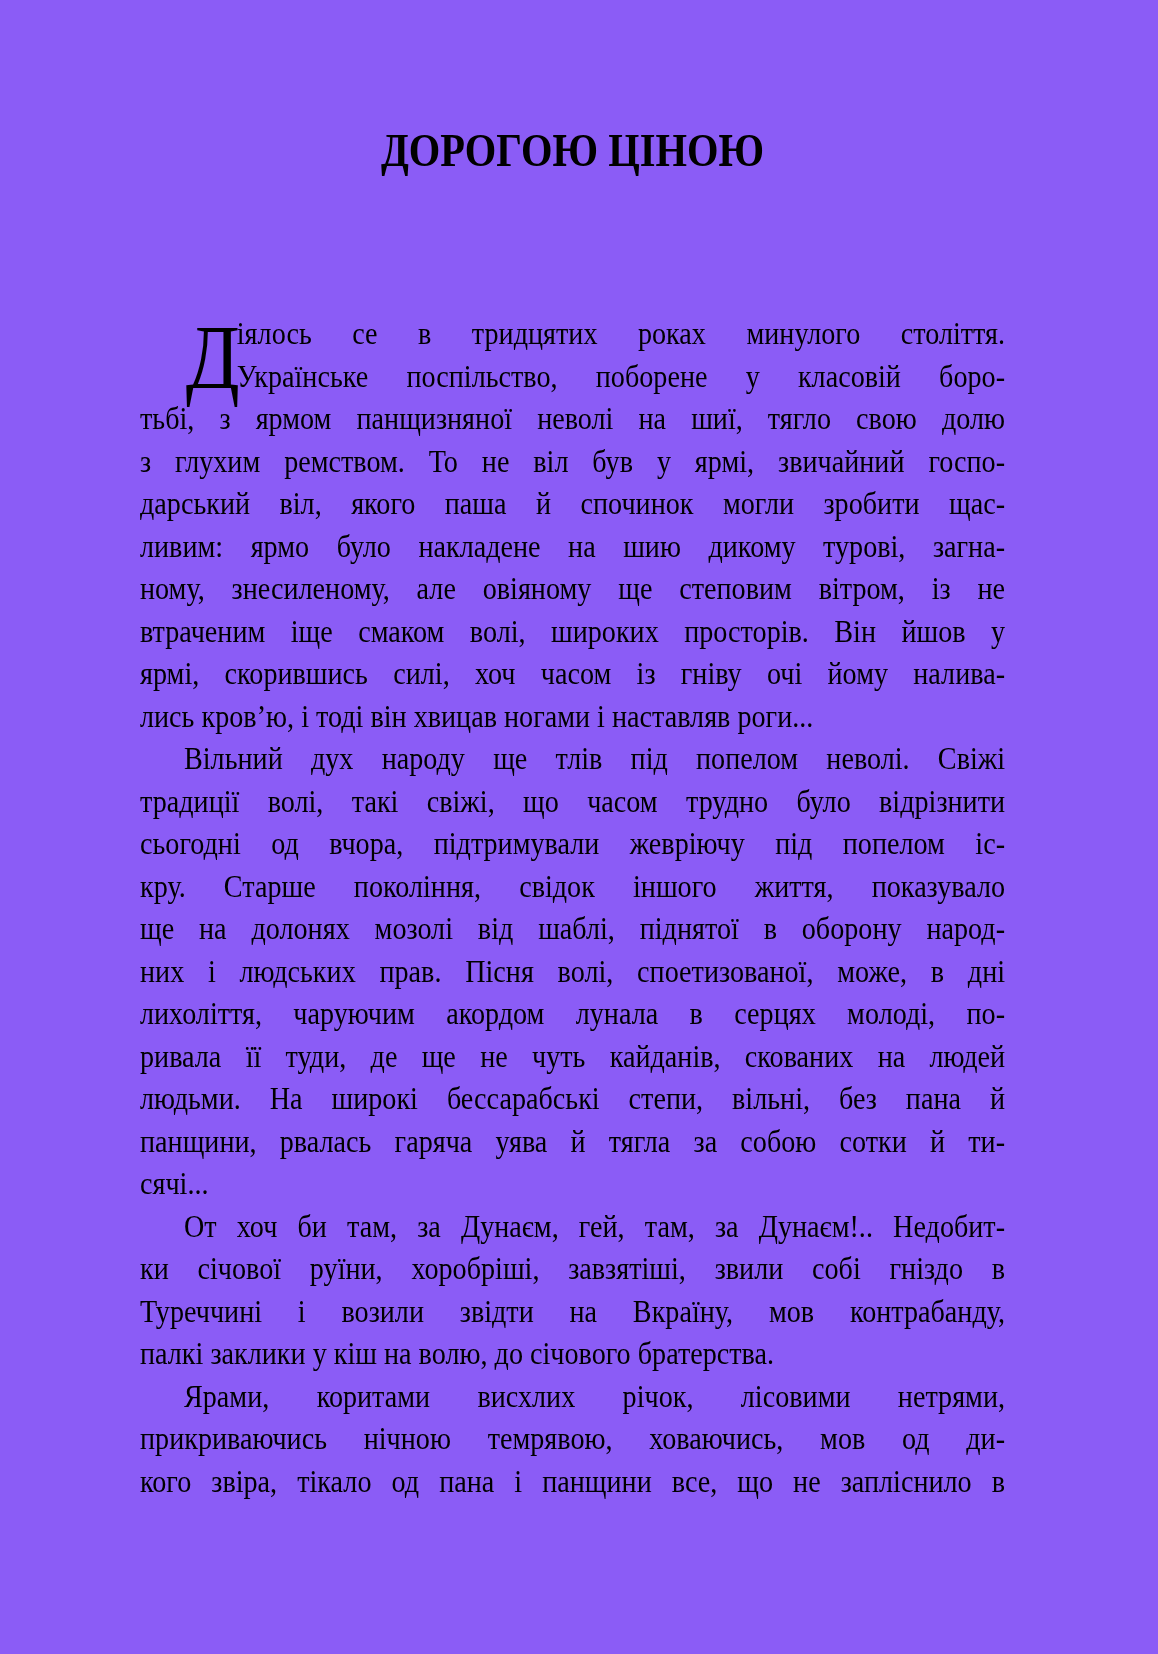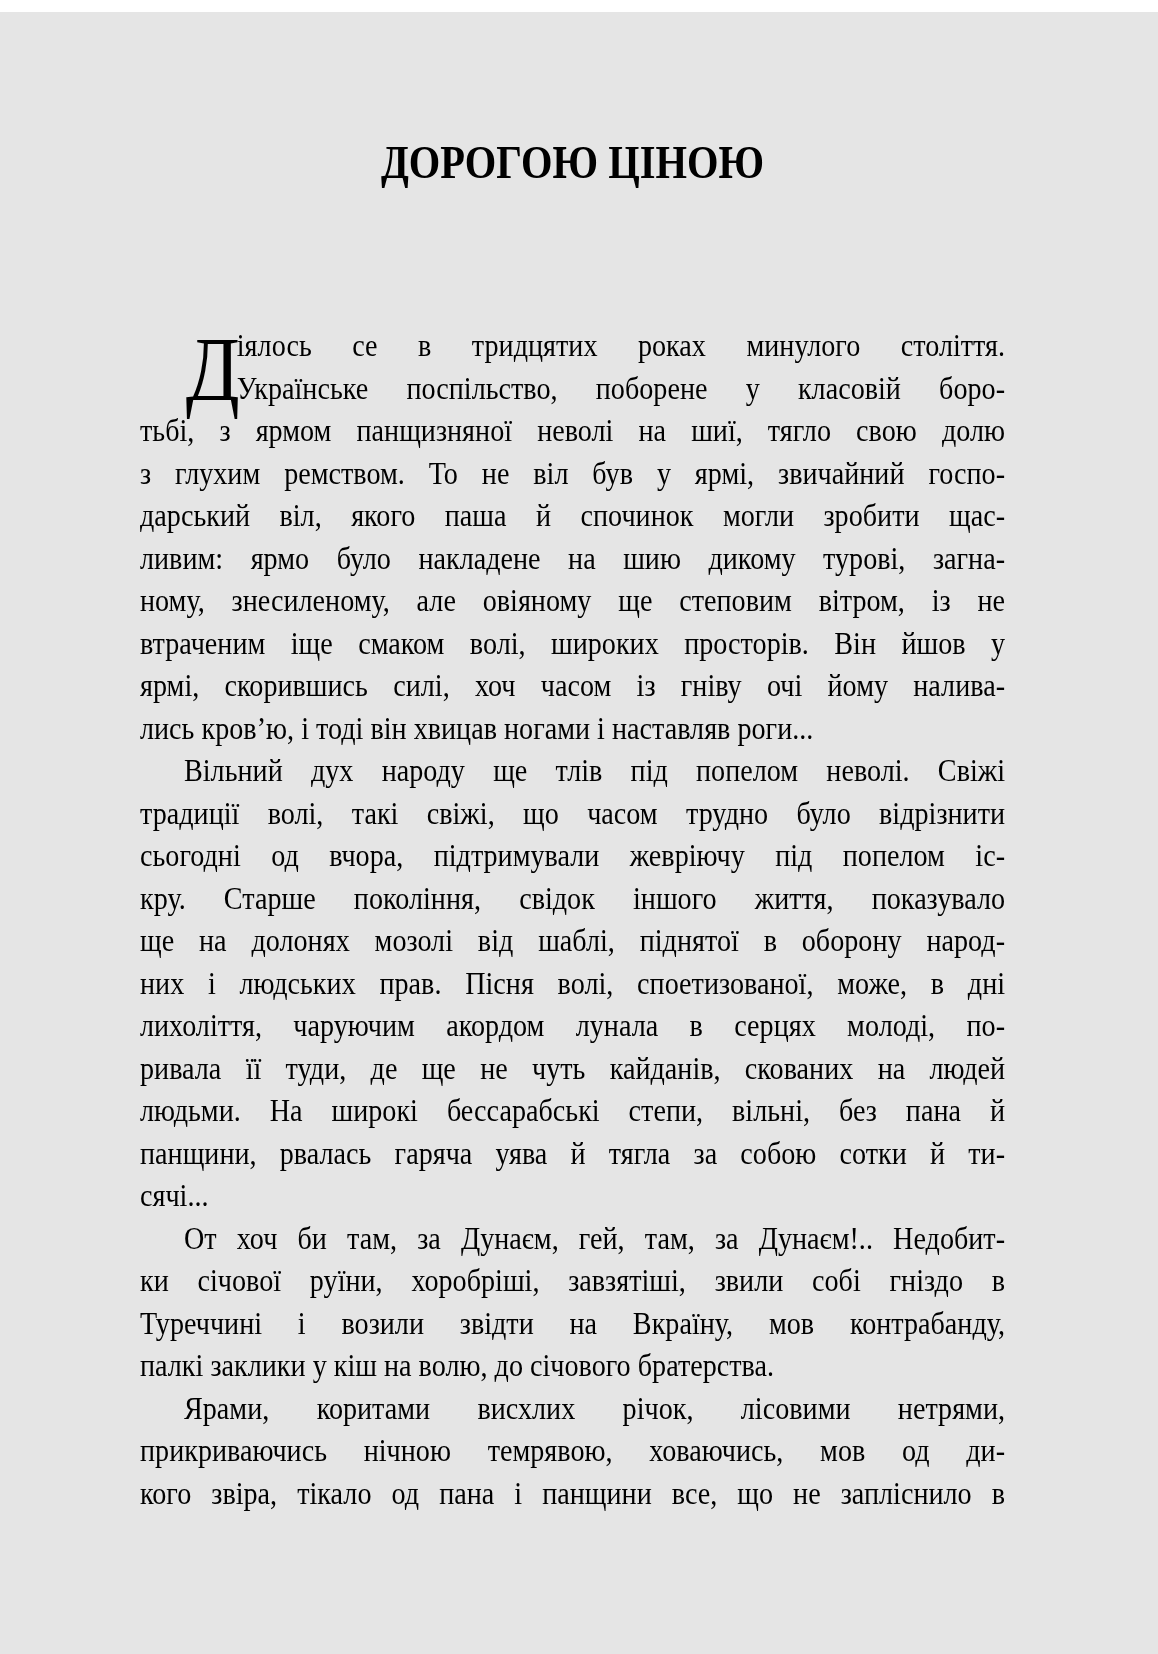--- a/index.html
+++ b/index.html
@@ -11,22 +11,21 @@
     width: 1158px;
     height: 1654px;
     position: relative;
     overflow: hidden;
     font-family: "Liberation Serif", "DejaVu Serif", serif;
     color: #000000;
   }
   .page {
     position: absolute;
     inset: 0;
-    background: #e5e5e5;
-    margin-top: 12px;
+    background: #8b5cf6;
   }
   .title {
     position: absolute;
     left: 140px;
     top: 97px;
     width: 983px;
     transform: scaleX(0.88);
     transform-origin: 0 0;
     text-align: center;
     font-weight: 700;

